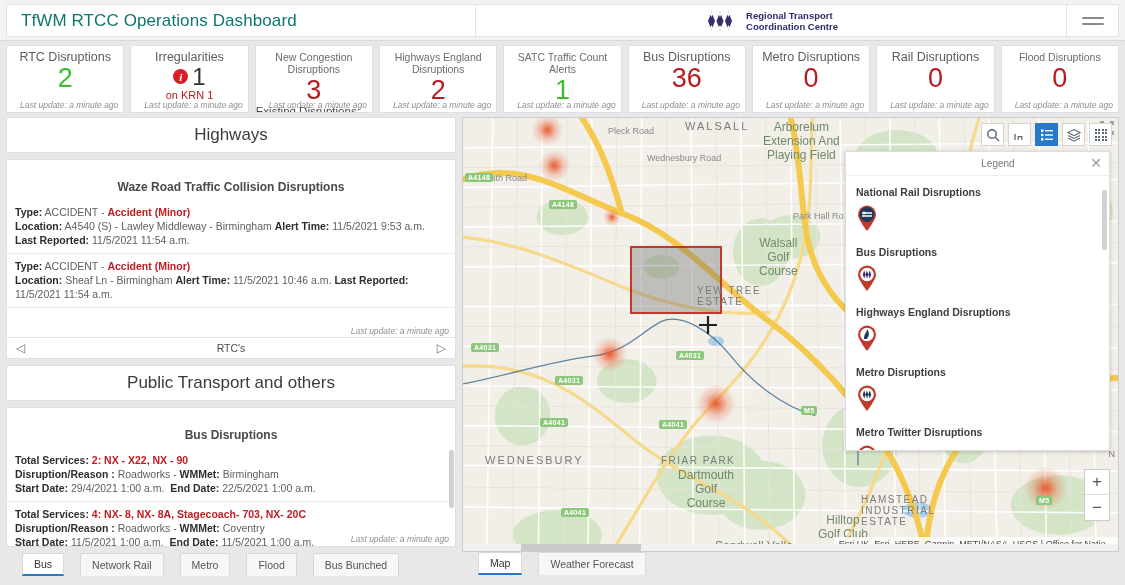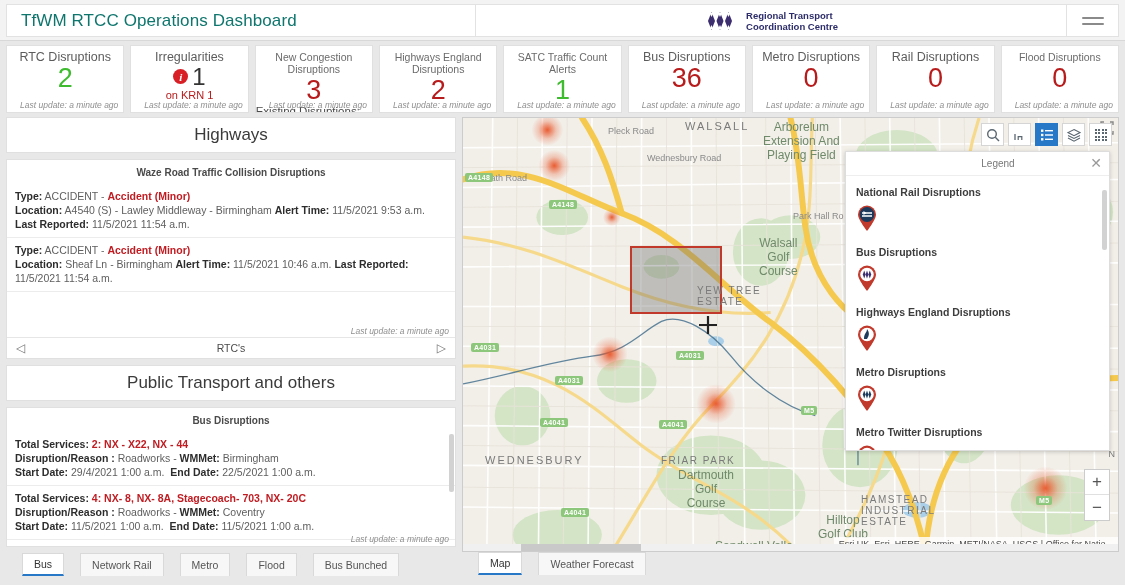--- a/index.html
+++ b/index.html
@@ -73,21 +73,21 @@
   .panel-head {
     background: #fff; border: 1px solid #e0e0e0;
     height: 37px; display: flex; align-items: center; justify-content: center;
   }
   .panel-head span { font-size: 17px; color: #3b3b3b; }
 
   .list-panel {
     background: #fff; border: 1px solid #e0e0e0; position: relative;
     display: flex; flex-direction: column;
   }
-  .list-title { text-align: center; font-size: 10px; color: #4a4a4a; font-weight: bold; padding: 7px 0 6px; }
+  .list-title { text-align: center; font-size: 12px; color: #4a4a4a; font-weight: bold; padding: 20px 0 6px; }
   .list-scroll { flex: 1 1 auto; overflow: hidden; position: relative; }
   .entry { border-bottom: 1px solid #ececec; padding: 5px 8px 6px; font-size: 10.5px; line-height: 14px; color: #6d6d6d; }
   .entry b { color: #2d2d2d; }
   .entry .red { color: #c01c22; font-weight: bold; }
   .entry .plain { color: #5e5e5e; }
   .scrollbar-v {
     position: absolute; top: 2px; right: 1px; width: 5px; bottom: 2px;
     background: transparent;
   }
   .scrollbar-v i { display: block; width: 5px; background: #d2d2d2; border-radius: 2px; }
@@ -293,21 +293,21 @@
     </div>
 
     <div class="panel-head">
       <span>Public Transport and others</span>
     </div>
 
     <div class="list-panel" style="height:140px">
       <div class="list-title">Bus Disruptions</div>
       <div class="list-scroll">
         <div id="bus-entries">
-            <div class="entry"><b>Total Services:</b> <span class="red">2: NX - X22, NX - 44</span><br><b>Disruption/Reason :</b> <span class="plain">Roadworks -</span> <b>WMMet:</b> <span class="plain">Birmingham</span><br><b>Start Date:</b> <span class="plain">29/4/2021 1:00 a.m.</span>&nbsp; <b>End Date:</b> <span class="plain">22/5/2021 1:00 a.m.</span></div>
+            <div class="entry"><b>Total Services:</b> <span class="red">2: NX - X22, NX - 90</span><br><b>Disruption/Reason :</b> <span class="plain">Roadworks -</span> <b>WMMet:</b> <span class="plain">Birmingham</span><br><b>Start Date:</b> <span class="plain">29/4/2021 1:00 a.m.</span>&nbsp; <b>End Date:</b> <span class="plain">22/5/2021 1:00 a.m.</span></div>
             <div class="entry"><b>Total Services:</b> <span class="red">4: NX- 8, NX- 8A, Stagecoach- 703, NX- 20C</span><br><b>Disruption/Reason :</b> <span class="plain">Roadworks -</span> <b>WMMet:</b> <span class="plain">Coventry</span><br><b>Start Date:</b> <span class="plain">11/5/2021 1:00 a.m.</span>&nbsp; <b>End Date:</b> <span class="plain">11/5/2021 1:00 a.m.</span></div>
             <div class="entry"> </div>
           </div>
         <div class="scrollbar-v">
             <i style="height:58px"></i>
           </div>
       </div>
       <div class="panel-foot" style="bottom:2px">Last update: a minute ago</div>
     </div>
 

